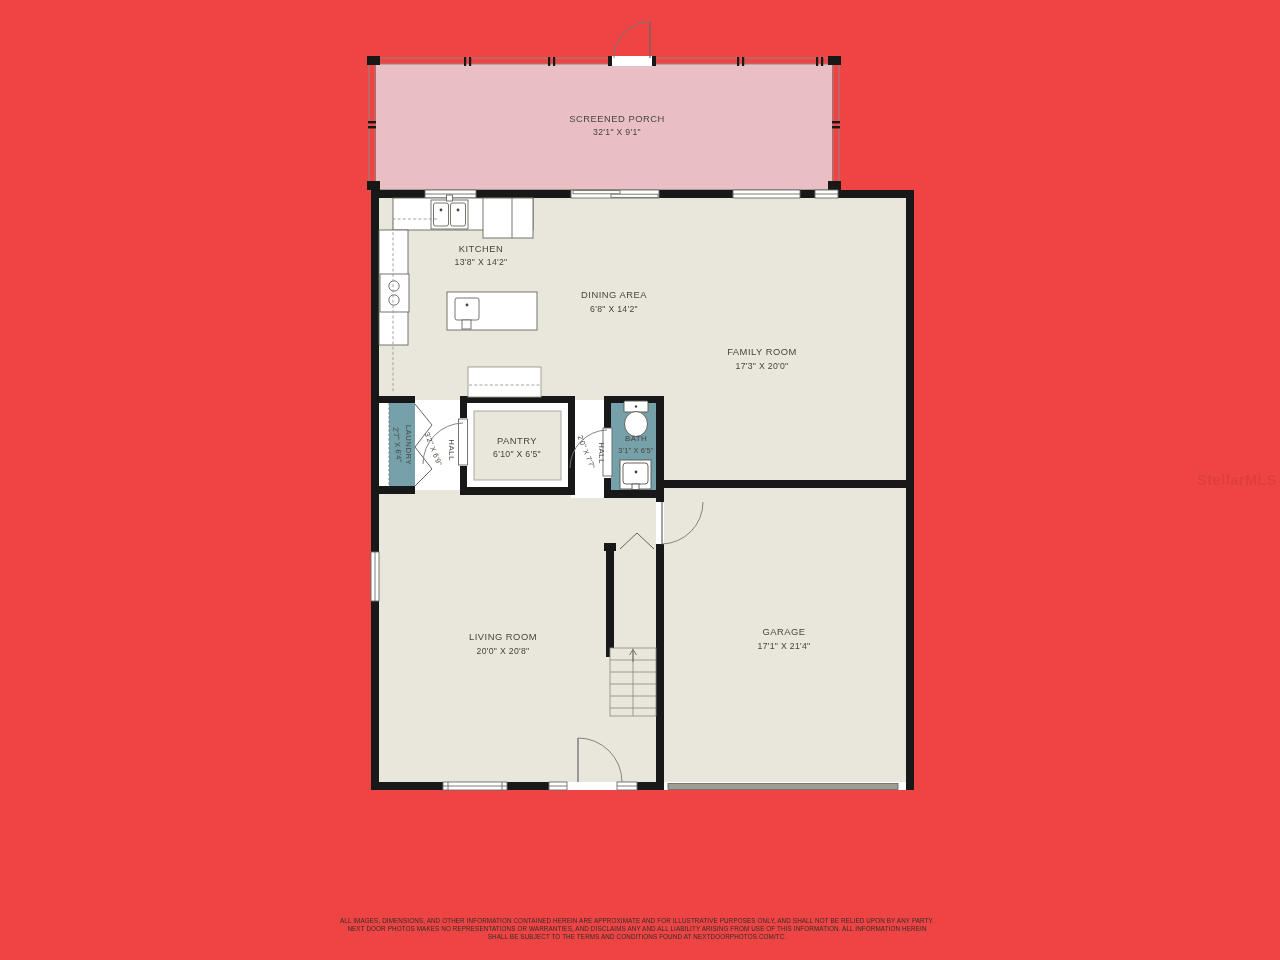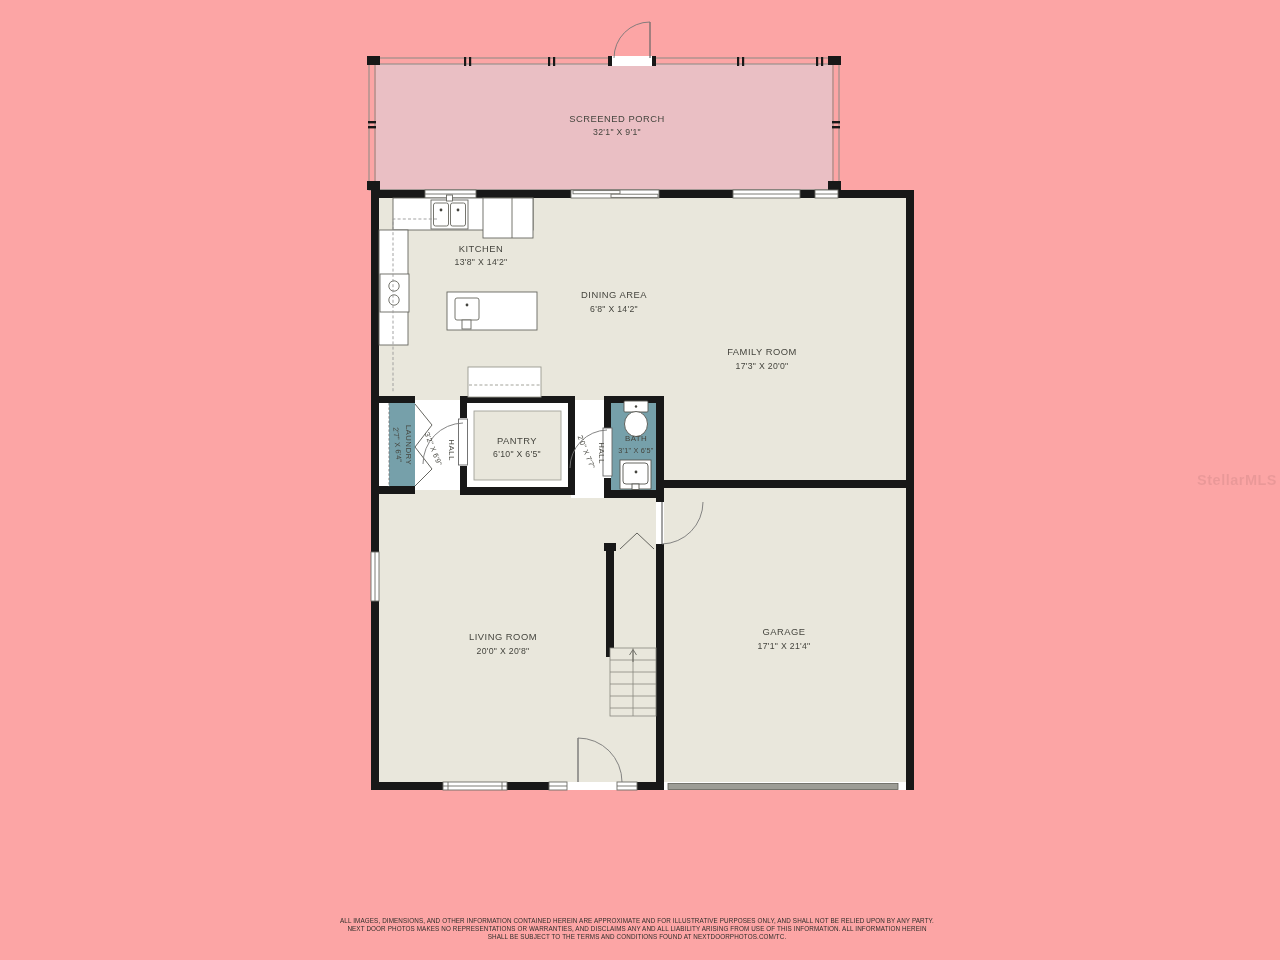--- a/index.html
+++ b/index.html
@@ -1,16 +1,16 @@
 <!DOCTYPE html>
 <html><head>
 <meta charset="utf-8">
 <style>
   html,body{margin:0;padding:0;background:#ffffff;}
-  .stage{position:relative;width:1280px;height:960px;background:#fca5a5;overflow:hidden;
+  .stage{position:relative;width:1280px;height:960px;background:#ef4444;overflow:hidden;
          font-family:"Liberation Sans", sans-serif;}
   svg text{font-family:"Liberation Sans", sans-serif;fill:#45453e;}
   .room-name{font-size:9.4px;letter-spacing:.5px;}
   .room-dims{font-size:8.7px;letter-spacing:.3px;}
   .room-name-sm{font-size:7.9px;letter-spacing:.4px;}
   .room-dims-sm{font-size:7.3px;letter-spacing:.2px;}
   .disclaimer{font-size:6.3px;letter-spacing:.12px;fill:#2e2e2a;}
   .watermark{font-size:14.5px;letter-spacing:.5px;fill:#000;opacity:.07;font-weight:600;}
 </style>
 </head>

